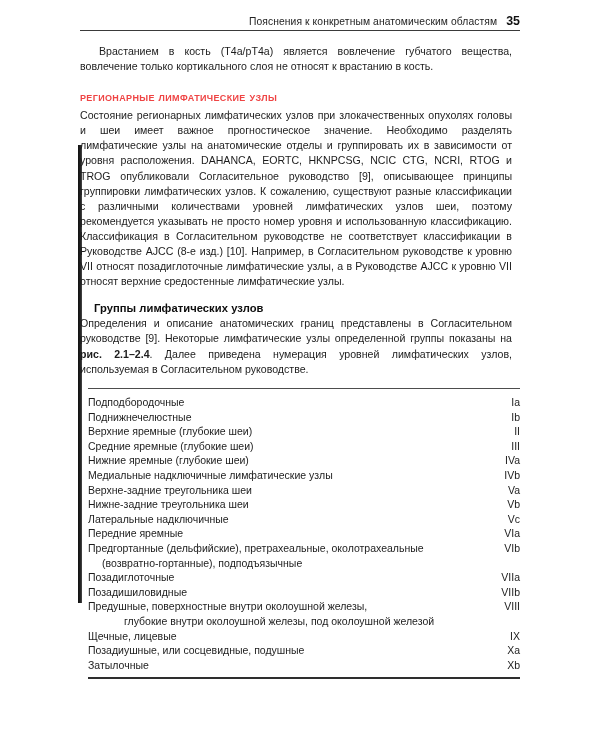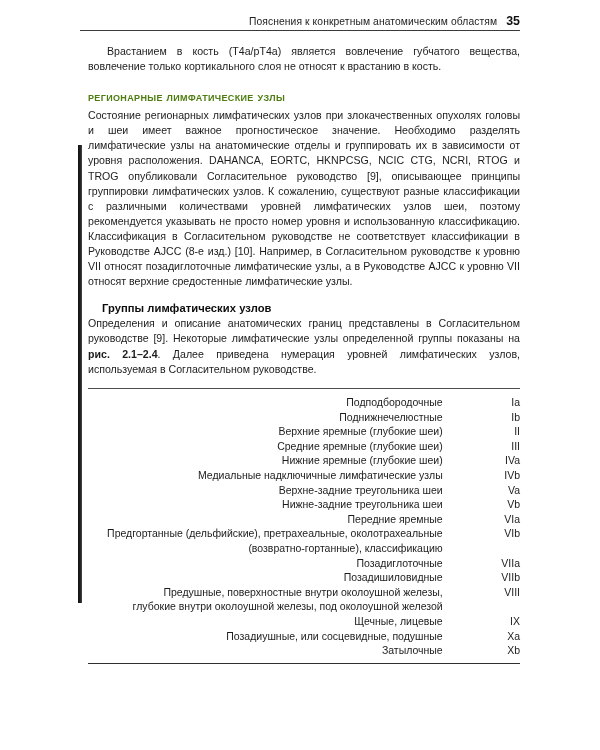--- a/index.html
+++ b/index.html
@@ -60,21 +60,21 @@
     left: 80px;
     top: 30px;
     width: 440px;
     height: 1px;
     background: #3a3a3a;
   }
 
   
   .col {
     position: absolute;
-    left: 88px;
+    left: 80px;
     top: 44px;
     width: 432px;
   }
 
   p.body {
     margin: 0;
     font-size: 10.6px;
     line-height: 15.1px;
     text-align: justify;
     text-justify: inter-word;
@@ -83,21 +83,21 @@
   }
   p.body.indent { text-indent: 19px; }
 
   h2.section {
     margin: 16px 0 4px 0;
     font-size: 12.6px;
     font-weight: bold;
     font-variant: small-caps;
     text-transform: lowercase;
     letter-spacing: .35px;
-    color: #4d7c0f;
+    color: #ef4444;
   }
   
   h2.section::first-letter { font-size: 1em; }
 
   h3.subsection {
     margin: 13px 0 2px 0;
     font-size: 11.2px;
     font-weight: bold;
     color: #0d0d0d;
     letter-spacing: .05px;
@@ -132,21 +132,20 @@
     line-height: 14.6px;
     color: #1c1c1c;
   }
   table.nodes td {
     padding: 0;
     vertical-align: top;
   }
   table.nodes td.label {
     width: 358px;
     padding-right: 4px;
-    text-align: right;
   }
   table.nodes td.level {
     width: 74px;
     text-align: right;
     white-space: nowrap;
   }
   .cont {
     display: block;
     padding-left: 14px;
   }
@@ -207,25 +206,29 @@
           </tr>
           <tr>
             <td class="label">Верхне-задние треугольника шеи</td>
             <td class="level">Va</td>
           </tr>
           <tr>
             <td class="label">Нижне-задние треугольника шеи</td>
             <td class="level">Vb</td>
           </tr>
           <tr>
+            <td class="label">Латеральные надключичные</td>
+            <td class="level">Vc</td>
+          </tr>
+          <tr>
             <td class="label">Передние яремные</td>
             <td class="level">VIa</td>
           </tr>
           <tr>
-            <td class="label"><span>Предгортанные (дельфийские), претрахеальные, околотрахеальные</span><span class="cont">(возвратно-гортанные), классификацию</span></td>
+            <td class="label"><span>Предгортанные (дельфийские), претрахеальные, околотрахеальные</span><span class="cont">(возвратно-гортанные), подподъязычные</span></td>
             <td class="level">VIb</td>
           </tr>
           <tr>
             <td class="label">Позадиглоточные</td>
             <td class="level">VIIa</td>
           </tr>
           <tr>
             <td class="label">Позадишиловидные</td>
             <td class="level">VIIb</td>
           </tr>

